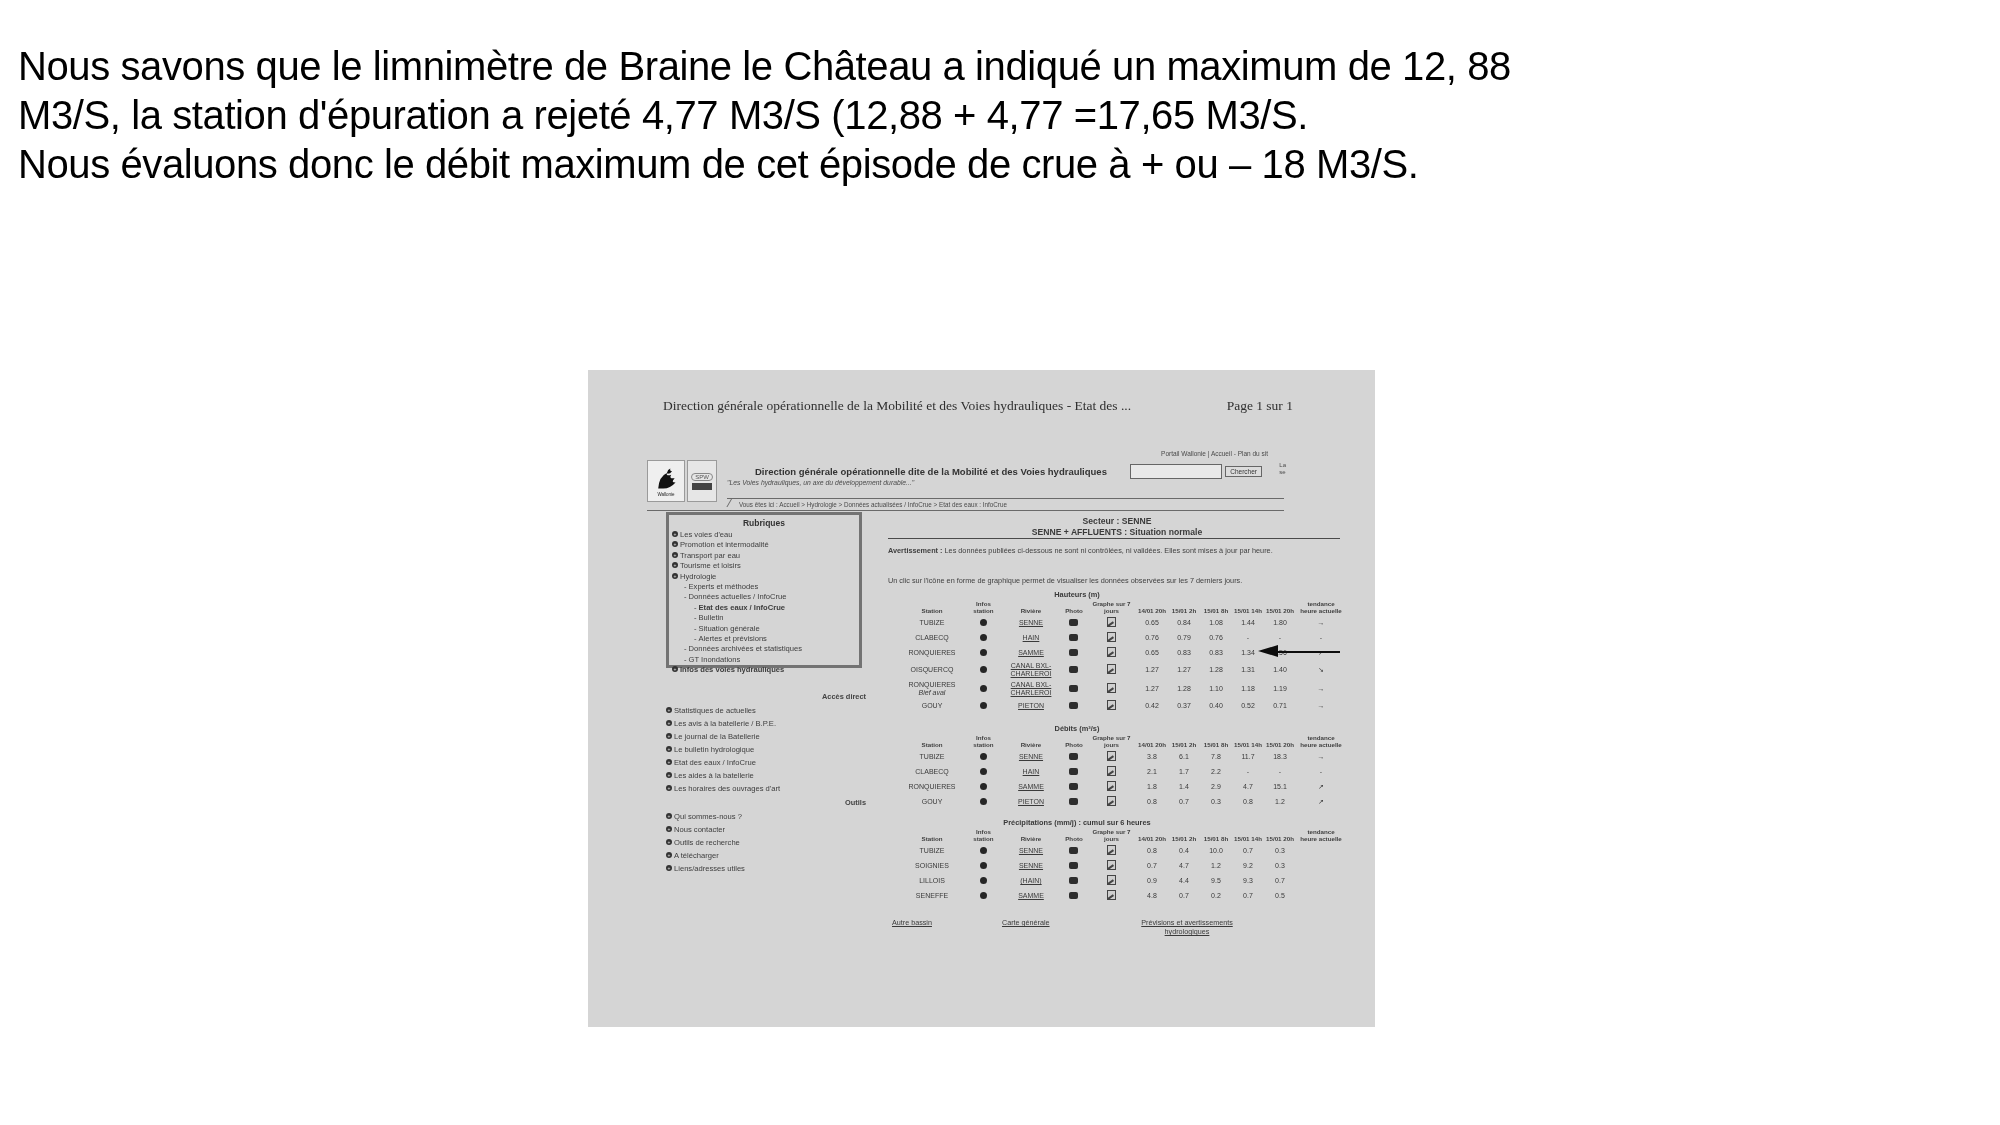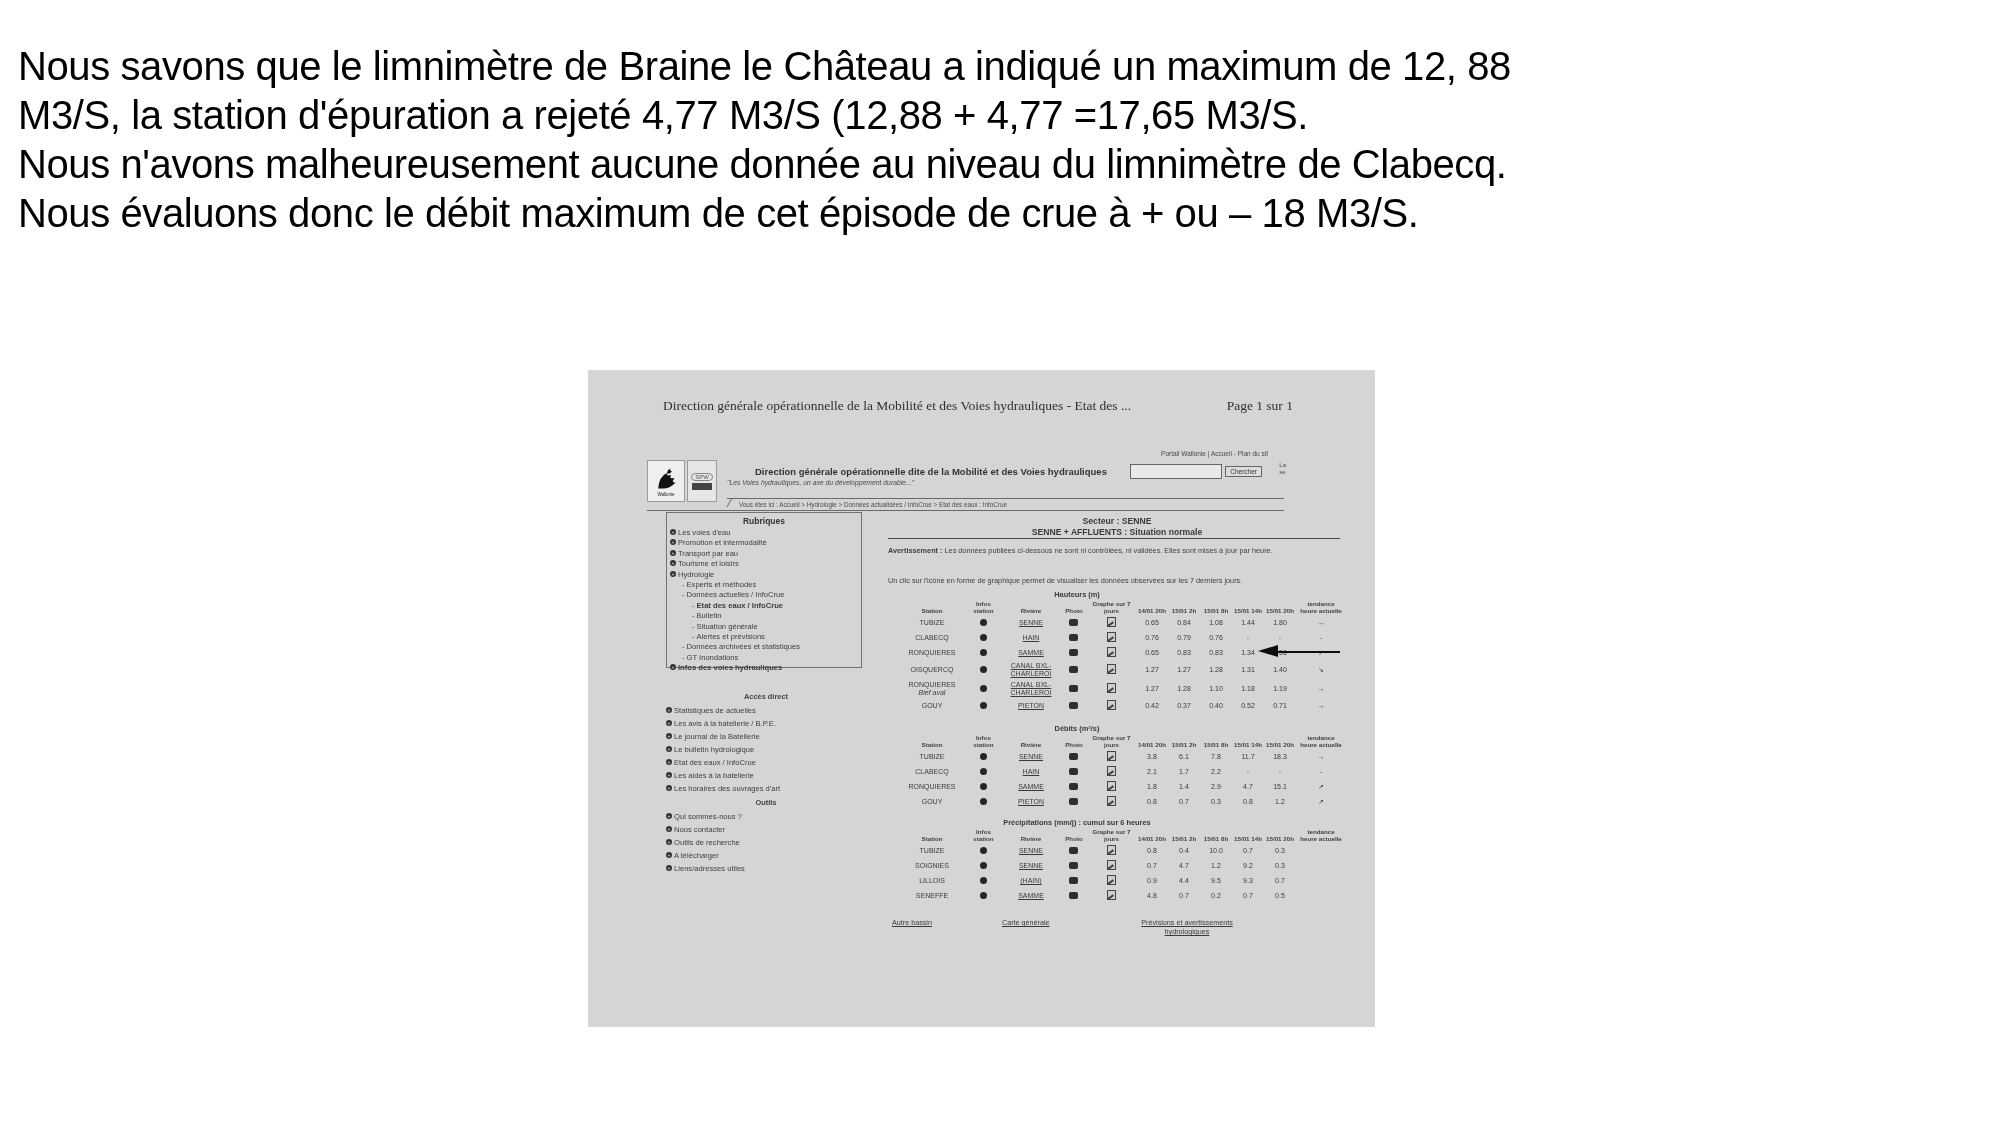--- a/index.html
+++ b/index.html
@@ -31,31 +31,31 @@
   .hdr-search{position:absolute;top:16px;right:66px;display:flex;gap:3px;align-items:center;}
   .hdr-search input{width:86px;height:11px;border:1px solid #666;background:#e9e9e9;font-size:7px;}
   .hdr-search .btn{border:1px solid #666;background:#dcdcdc;font-size:6.5px;padding:1px 4px;color:#333;}
   .hdr-side{position:absolute;top:14px;right:44px;font-size:6px;line-height:7px;color:#4a4a4a;}
   .crumb-rule-top{position:absolute;top:50px;left:84px;right:44px;border-top:1px solid #6a6a6a;}
   .breadcrumb{position:absolute;top:53px;left:96px;font-size:6.3px;color:#4a4a4a;}
   .crumb-slash{position:absolute;top:50px;left:86px;width:10px;height:9px;border-left:1px solid #6a6a6a;transform:skewX(-30deg);}
   .crumb-rule-bot{position:absolute;top:62px;left:4px;right:44px;border-top:1px solid #6a6a6a;}
 
   
-  .sidebar-box{position:absolute;left:78px;top:142px;width:196px;height:156px;border:1px solid #737373;padding:3px 3px;box-sizing:border-box;}
+  .sidebar-box{position:absolute;left:78px;top:142px;width:196px;height:156px;border:3px solid #737373;padding:3px 3px;box-sizing:border-box;}
   .sb-title{text-align:center;font-weight:bold;font-size:8.5px;margin-bottom:2px;color:#333;}
   .sb-item{font-size:7.6px;line-height:10.4px;white-space:nowrap;overflow:hidden;color:#3d3d3d;}
   .sb-item .bullet{display:inline-block;width:6px;height:6px;background:#333;border-radius:50%;color:#ddd;
                    font-size:5px;line-height:6px;text-align:center;margin-right:2px;vertical-align:1px;}
   .sb-item.lvl1{padding-left:12px;}
   .sb-item.lvl2{padding-left:22px;}
   .sb-item.lvl1 .dash,.sb-item.lvl2 .dash{margin-right:2px;}
   .sb-item.bold .lbl{font-weight:bold;}
   .sb-block{position:absolute;left:78px;width:200px;}
-  .sb-block .sb-head{text-align:center;font-size:7.4px;font-weight:bold;color:#444;margin-bottom:3px;}
+  .sb-block .sb-head{text-align:right;font-size:7.4px;font-weight:bold;color:#444;margin-bottom:3px;}
   .sb-block .sb-item{line-height:13px;}
 
   
   .main-sec{position:absolute;left:300px;width:458px;}
   .sector{top:146px;text-align:center;font-size:8.6px;font-weight:bold;color:#3a3a3a;line-height:10.5px;}
   .sector-rule{position:absolute;left:300px;top:168px;width:452px;border-top:1.5px solid #4a4a4a;}
   .para{font-size:7.3px;line-height:9.5px;color:#3f3f3f;}
   .warning{top:176px;}
   .clickinfo{top:206px;}
 
@@ -83,21 +83,20 @@
   .annotation-arrow{position:absolute;left:1258px;top:645px;width:84px;height:13px;}
   .arr-head{position:absolute;left:0;top:0;width:0;height:0;border-top:6.5px solid transparent;border-bottom:6.5px solid transparent;border-right:20px solid #0d0d0d;}
   .arr-line{position:absolute;left:18px;top:5.5px;width:64px;height:2px;background:#0d0d0d;}
 </style>
 </head>
 <body>
 
 <div class="slide-text">
   <div class="line">Nous savons que le limnimètre de Braine le Château a indiqué un maximum de 12, 88</div>
   <div class="line">M3/S, la station d'épuration a rejeté 4,77 M3/S (12,88 + 4,77 =17,65 M3/S.</div>
-  <div class="line">Nous n'avons malheureusement aucune donnée au niveau du limnimètre de Clabecq.</div>
   <div class="line">Nous évaluons donc le débit maximum de cet épisode de crue à  + ou – 18 M3/S.</div>
 </div>
 
 <div class="scan">
   <div class="scan-inner">
 
     <div class="print-header">
       <span>Direction générale opérationnelle de la Mobilité et des Voies hydrauliques - Etat des ...</span>
       <span>Page 1 sur 1</span>
     </div>

